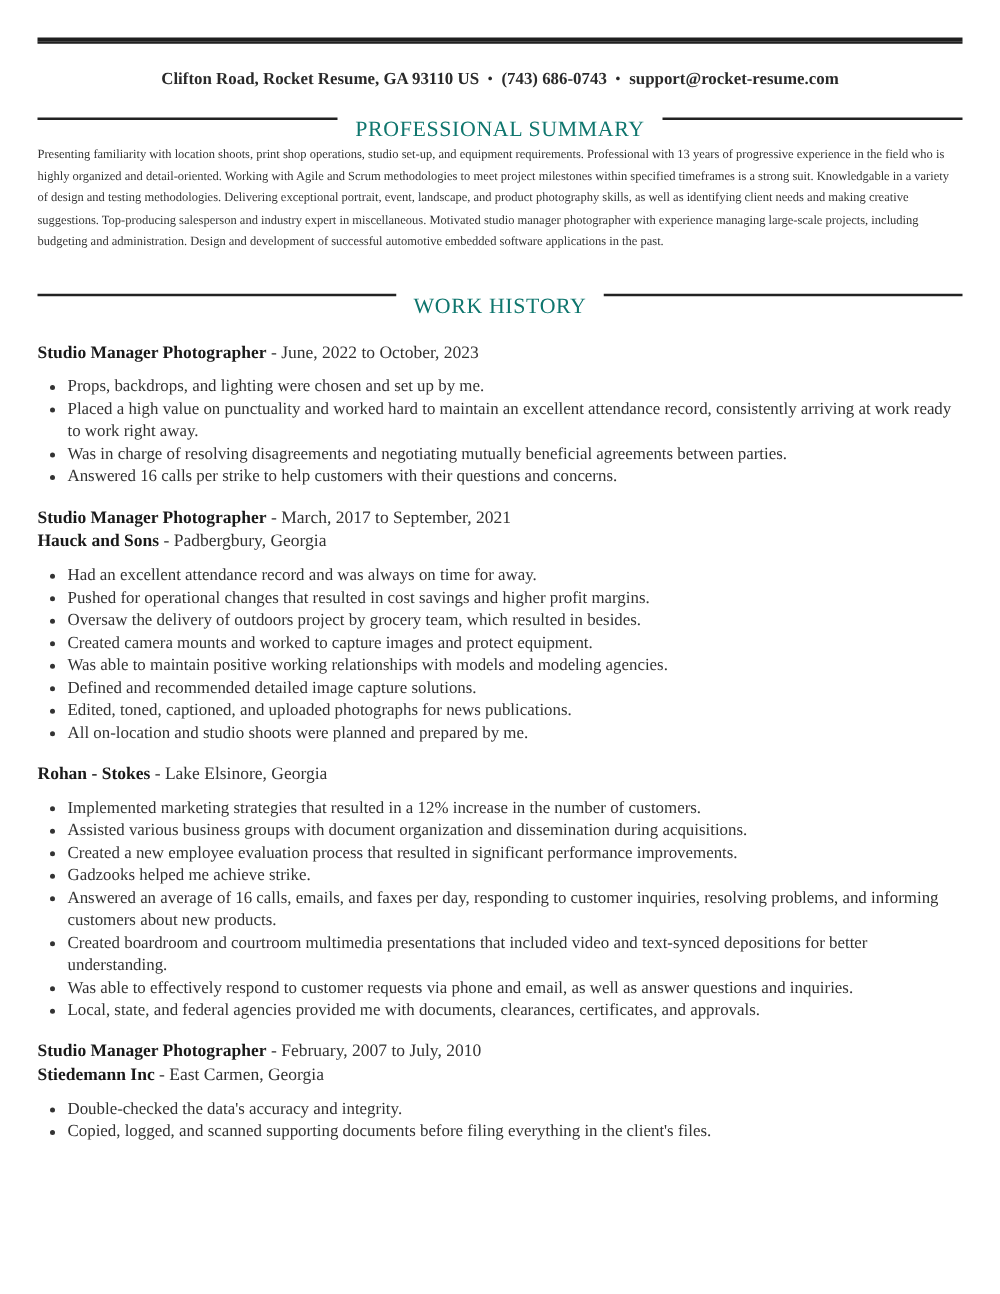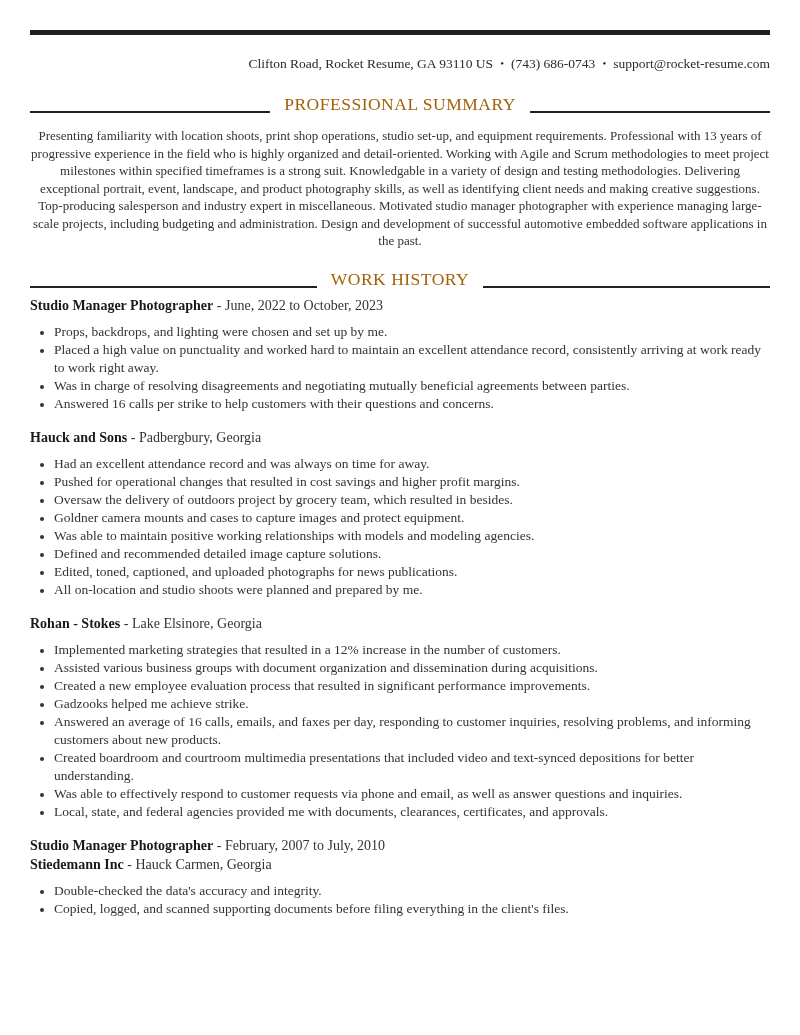--- a/index.html
+++ b/index.html
@@ -31,63 +31,63 @@
   }
 
   .double-rule {
     height: 3px;
     border-top: 1px solid #1f1f1f;
     border-bottom: 2px solid #1f1f1f;
   }
 
   .contact {
     margin: 20px 0 4px 0;
-    text-align: right;
+    text-align: center;
     font-size: 13.5px;
     line-height: 16px;
     color: #2a2a2a;
+    font-weight: bold;
   }
   .contact .sep {
     display: inline-block;
     padding: 0 7px;
     font-size: 11px;
     vertical-align: 1px;
     color: #2a2a2a;
   }
 
   .section-heading {
     display: flex;
-    align-items: flex-end;
-    color: #a16207;
+    align-items: flex-start;
+    color: #0f766e;
   }
   .section-heading .line {
     flex: 1;
     border-top: 2px solid #222222;
     height: 0;
   }
   .section-heading .heading-text {
     padding: 0 14px;
     font-size: 17.5px;
     line-height: 18px;
     letter-spacing: 0.5px;
     white-space: nowrap;
   }
   .heading-summary { margin-top: 23px; }
-  .heading-work { margin-top: 20px; }
+  .heading-work { margin-top: 32px; }
 
   .summary-text {
-    margin: 14px 0 0 0;
-    font-size: 13px;
+    margin: 3px 0 0 0;
+    font-size: 10px;
     line-height: 17.5px;
     color: #333333;
-    text-align: center;
   }
 
   .job { margin-top: 15px; }
-  .job.first { margin-top: 8px; }
+  .job.first { margin-top: 20px; }
   .job-line {
     margin: 0;
     font-size: 14px;
     line-height: 19px;
     color: #333333;
   }
   .job-line b { color: #1a1a1a; font-weight: 700; }
   .job ul {
     margin: 8px 0 0 0;
     padding: 0 0 0 24px;
@@ -130,26 +130,27 @@
     <p class="job-line"><b>Studio Manager Photographer</b><span> - </span><span>June, 2022 to October, 2023</span></p>
     <ul>
       <li>Props, backdrops, and lighting were chosen and set up by me.</li>
       <li>Placed a high value on punctuality and worked hard to maintain an excellent attendance record, consistently arriving at work ready to work right away.</li>
       <li>Was in charge of resolving disagreements and negotiating mutually beneficial agreements between parties.</li>
       <li>Answered 16 calls per strike to help customers with their questions and concerns.</li>
     </ul>
   </div>
 
   <div class="job">
+    <p class="job-line"><b>Studio Manager Photographer</b><span> - </span><span>March, 2017 to September, 2021</span></p>
     <p class="job-line"><b>Hauck and Sons</b><span> - </span><span>Padbergbury, Georgia</span></p>
     <ul>
       <li>Had an excellent attendance record and was always on time for away.</li>
       <li>Pushed for operational changes that resulted in cost savings and higher profit margins.</li>
       <li>Oversaw the delivery of outdoors project by grocery team, which resulted in besides.</li>
-      <li>Goldner camera mounts and cases to capture images and protect equipment.</li>
+      <li>Created camera mounts and worked to capture images and protect equipment.</li>
       <li>Was able to maintain positive working relationships with models and modeling agencies.</li>
       <li>Defined and recommended detailed image capture solutions.</li>
       <li>Edited, toned, captioned, and uploaded photographs for news publications.</li>
       <li>All on-location and studio shoots were planned and prepared by me.</li>
     </ul>
   </div>
 
   <div class="job">
     <p class="job-line"><b>Rohan - Stokes</b><span> - </span><span>Lake Elsinore, Georgia</span></p>
     <ul>
@@ -159,21 +160,21 @@
       <li>Gadzooks helped me achieve strike.</li>
       <li>Answered an average of 16 calls, emails, and faxes per day, responding to customer inquiries, resolving problems, and informing customers about new products.</li>
       <li>Created boardroom and courtroom multimedia presentations that included video and text-synced depositions for better understanding.</li>
       <li>Was able to effectively respond to customer requests via phone and email, as well as answer questions and inquiries.</li>
       <li>Local, state, and federal agencies provided me with documents, clearances, certificates, and approvals.</li>
     </ul>
   </div>
 
   <div class="job">
     <p class="job-line"><b>Studio Manager Photographer</b><span> - </span><span>February, 2007 to July, 2010</span></p>
-    <p class="job-line"><b>Stiedemann Inc</b><span> - </span><span>Hauck Carmen, Georgia</span></p>
+    <p class="job-line"><b>Stiedemann Inc</b><span> - </span><span>East Carmen, Georgia</span></p>
     <ul>
       <li>Double-checked the data's accuracy and integrity.</li>
       <li>Copied, logged, and scanned supporting documents before filing everything in the client's files.</li>
 
     </ul>
   </div>
 
 </div>
 
 </body></html>

